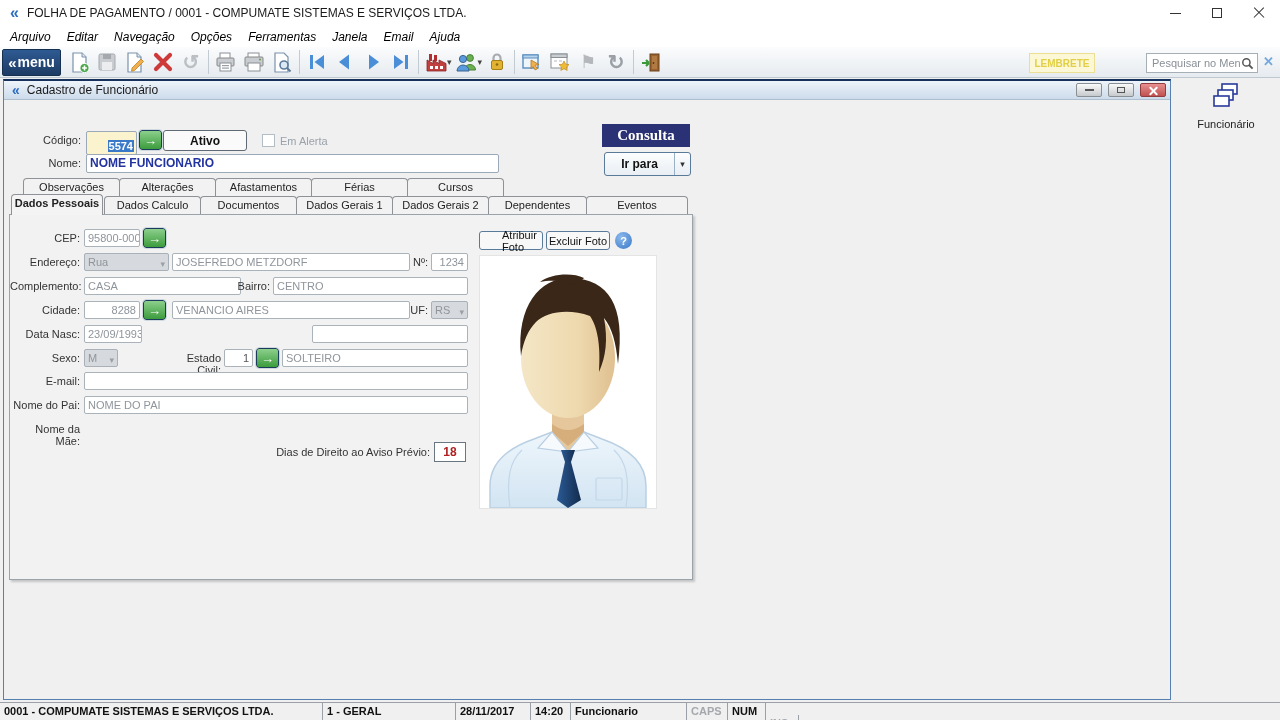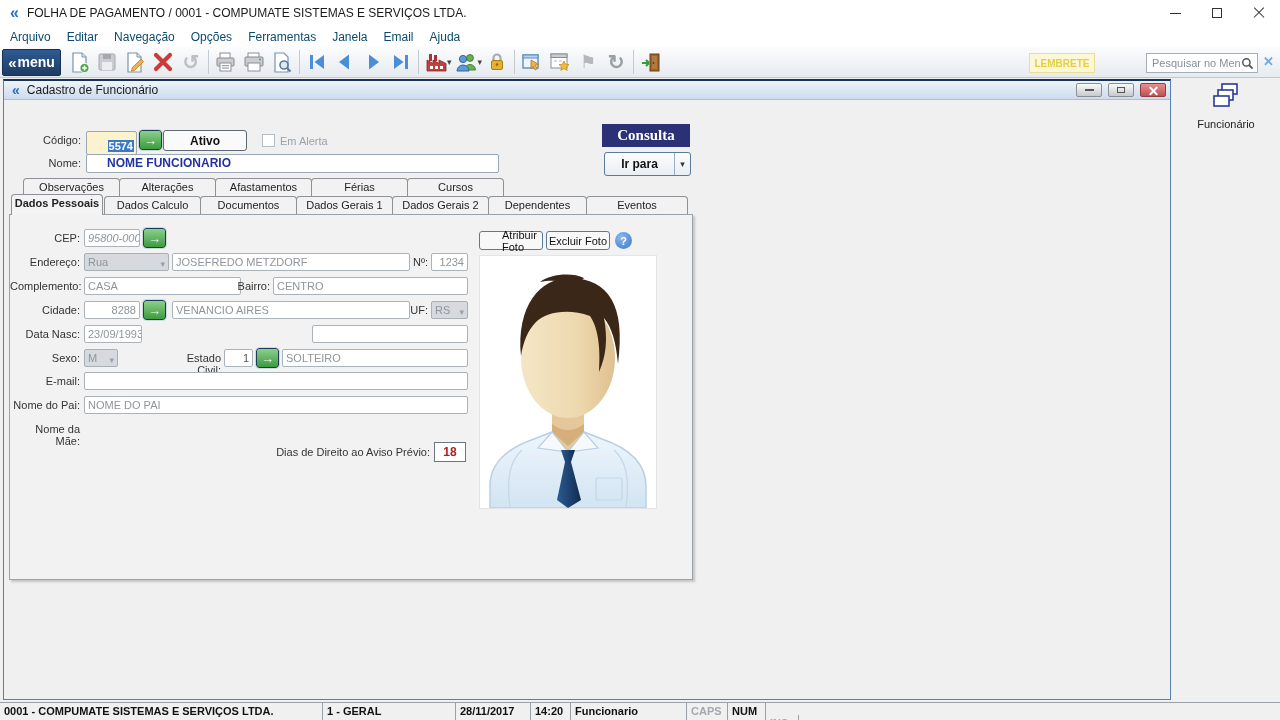--- a/index.html
+++ b/index.html
@@ -12,21 +12,21 @@
   .title-text { font-size:12px; color:#1a1a1a; }
   .win-controls { position:absolute; right:0; top:0; height:26px; display:flex; }
   .win-btn { width:42px; height:26px; display:flex; align-items:center; justify-content:center; }
   .glyph-min { width:11px; height:1px; background:#333; display:block; }
   .glyph-max { width:10px; height:10px; border:1px solid #333; display:block; }
   .glyph-close { position:relative; width:12px; height:12px; display:block; }
   .glyph-close::before,.glyph-close::after { content:""; position:absolute; left:-1px; top:5px; width:14px; height:1.4px; background:#333; }
   .glyph-close::before { transform:rotate(45deg);} .glyph-close::after { transform:rotate(-45deg);}
 
   .menubar { position:absolute; left:0; top:26px; width:1280px; height:21px; background:#ffffff; display:flex; align-items:center; padding-left:2px; }
-  .menu-item { padding:2px 8px; font-size:12px; color:#0c4a6e; }
+  .menu-item { padding:2px 8px; font-size:12px; color:#000000;font-style:italic; }
 
   
   .toolbar { position:absolute; left:0; top:47px; width:1280px; height:31px; background:linear-gradient(#fbfcfd,#e6ebf0); border-bottom:1px solid #bfc8d0; display:flex; align-items:center; padding-left:2px; }
   .menu-button { height:27px; width:59px; background:linear-gradient(#2e5a93,#1d3b63); border:1px solid #16304f; border-radius:2px; color:#fff; display:flex; align-items:center; justify-content:center; font-size:14px; font-weight:bold; margin-right:4px; }
   .menu-button .chev { font-size:15px; margin-right:1px; }
   .uicon { width:28px; height:26px; display:flex; align-items:center; justify-content:center; }
   .tb-sep { width:1px; height:24px; background:#c2cad2; margin:0 3px; }
   .caret { font-size:9px; color:#444; margin-left:-3px; margin-right:1px; }
   .glyph-undo::before { content:"↺"; font-size:20px; font-weight:bold; color:#bcc0c4; }
   .glyph-flag::before { content:"⚑"; font-size:18px; color:#b4b8bc; }
@@ -56,21 +56,21 @@
   .tinput.dark { color:#555; }
   .tsel { position:absolute; height:18px; background:#d6dade; border:1px solid #a8b0b8; border-radius:2px; font-size:11px; color:#8f959b; line-height:16px; padding:0 3px; }
   .tsel::after { content:"▾"; position:absolute; right:3px; top:2px; font-size:9px; color:#9aa0a6; }
   .go-btn { position:absolute; width:23px; height:20px; background:linear-gradient(#8ccf8c,#3c9c3c); border:1px solid #1c3c5c; outline:1px solid #cfd8e0; border-radius:3px; color:#fff; font-weight:bold; display:flex; align-items:center; justify-content:center; font-size:13px; line-height:1; }
 
   .codigo-input { position:absolute; left:82px; top:29px; width:51px; height:24px; background:#fbf3cd; border:1px solid #9aa8b8; border-radius:2px; text-align:right; padding:7px 2px; }
   .codigo-input .selval { background:#3a78c8; color:#fff; font-size:11px; font-weight:bold; padding:0 1px; }
   .ativo-btn { position:absolute; left:159px; top:28px; width:84px; height:21px; background:#fafafa; border:1px solid #5f6a74; border-radius:3px; font-size:12px; font-weight:bold; color:#111; display:flex; align-items:center; justify-content:center; }
   .checkbox { position:absolute; width:13px; height:13px; background:#fff; border:1px solid #b4bcc4; }
   .consulta { position:absolute; left:598px; top:22px; width:88px; height:23px; background:#2a3174; color:#fff; font-family:"Liberation Serif", serif; font-weight:bold; font-size:15px; display:flex; align-items:center; justify-content:center; }
-  .nome-input { position:absolute; left:82px; top:52px; width:413px; height:19px; background:#fff; border:1px solid #9aa8b8; border-radius:2px; color:#2233a0; font-weight:bold; font-size:12px; line-height:17px; padding:0 20px; }
+  .nome-input { position:absolute; left:82px; top:52px; width:413px; height:19px; background:#fff; border:1px solid #9aa8b8; border-radius:2px; color:#2233a0; font-weight:bold; font-size:12px; line-height:17px; padding:0 3px; }
   .irpara { position:absolute; left:600px; top:50px; width:87px; height:24px; background:linear-gradient(#fcfdfe,#e8eef4); border:1px solid #5a7a9a; border-radius:3px; display:flex; }
   .irpara .main { flex:1; display:flex; align-items:center; justify-content:center; font-size:12px; font-weight:bold; color:#111; }
   .irpara .dd { width:16px; border-left:1px solid #9ab0c4; display:flex; align-items:center; justify-content:center; font-size:9px; color:#333; }
 
   .tab { position:absolute; height:18px; background:#f2f2f2; border:1px solid #8e9296; border-bottom:none; border-radius:4px 4px 0 0; font-size:11px; color:#222; text-align:center; line-height:17px; }
   .tab.active { height:21px; background:#f4f4f4; font-weight:bold; z-index:5; }
 
   .tab-panel { position:absolute; left:5px; top:112px; width:684px; height:366px; border:1px solid #9aa2aa; background:#f2f2f2; box-shadow:2px 2px 2px rgba(0,0,0,0.18); z-index:4; }
 
   .aviso-input { position:absolute; left:424px; top:227px; width:32px; height:20px; background:#fff; border:1px solid #6a7680; text-align:center; color:#b02020; font-weight:bold; font-size:12px; line-height:18px; }
@@ -330,21 +330,21 @@
     <div class="tab" style="left:100px; top:94px; width:97px;">Dados Calculo</div>
     <div class="tab" style="left:196px; top:94px; width:97px;">Documentos</div>
     <div class="tab" style="left:292px; top:94px; width:97px;">Dados Gerais 1</div>
     <div class="tab" style="left:388px; top:94px; width:97px;">Dados Gerais 2</div>
     <div class="tab" style="left:484px; top:94px; width:99px;">Dependentes</div>
     <div class="tab" style="left:582px; top:94px; width:102px;">Eventos</div>
 
     <div class="tab-panel">
 
       <div class="flabel" style="left:0; top:17px; width:70px;">CEP:</div>
-      <div class="tinput" style="left:74px; top:14px; width:56px; text-align:left;font-style:italic;">95800-000</div>
+      <div class="tinput" style="left:74px; top:14px; width:56px; text-align:left;">95800-000</div>
       <div class="go-btn" style="left:133px; top:13px;">
           <span>→</span>
         </div>
 
       <div class="flabel" style="left:0; top:41px; width:70px;">Endereço:</div>
       <div class="tsel" style="left:74px; top:38px; width:85px;">Rua</div>
       <div class="tinput" style="left:162px; top:38px; width:238px;">JOSEFREDO METZDORF</div>
       <div class="flabel" style="left:400px; top:41px; width:18px;">Nº:</div>
       <div class="tinput" style="left:421px; top:38px; width:37px; text-align:right;">1234</div>
 

